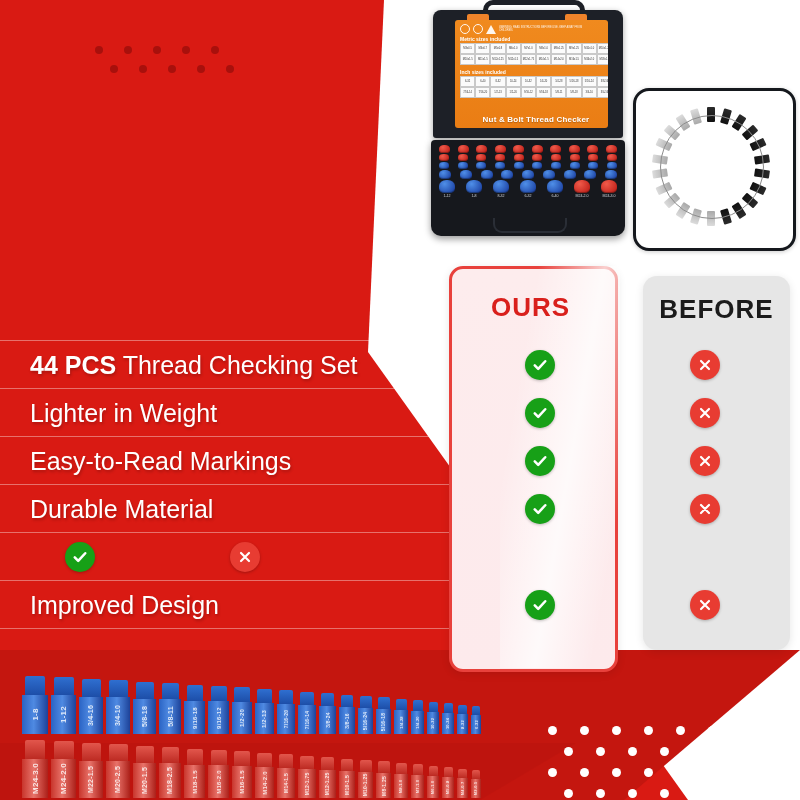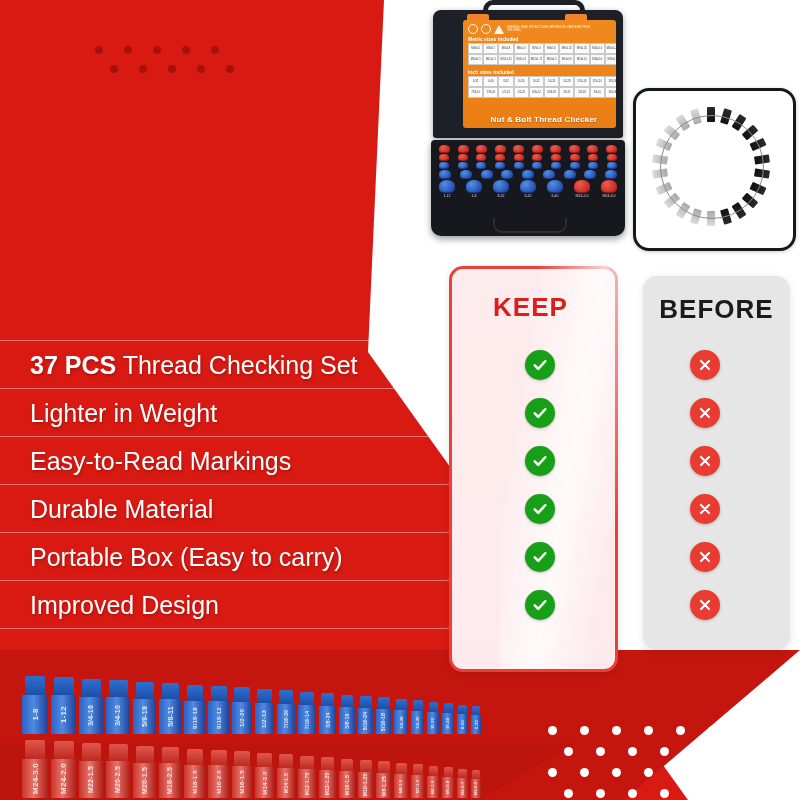--- a/index.html
+++ b/index.html
@@ -109,21 +109,21 @@
   .badge svg{display:block;}
 
   
   .case{position:absolute;left:425px;top:2px;width:207px;height:240px;z-index:7;}
   .case-lid{
     position:absolute;left:8px;top:8px;width:190px;height:128px;
     background:#1d2027;border-radius:8px 8px 3px 3px;
     box-shadow:0 2px 6px rgba(0,0,0,.35);
   }
   .case-label{
-    position:absolute;left:30px;top:10px;width:153px;height:108px;
+    position:absolute;left:22px;top:10px;width:153px;height:108px;
     background:linear-gradient(180deg,#f08a1e 0%,#ea7d14 100%);
     border-radius:3px;overflow:hidden;
   }
   .lbl-icons{position:absolute;left:5px;top:4px;display:flex;gap:3px;align-items:center;}
   .lbl-ico{width:8px;height:8px;border:1px solid #fff;border-radius:50%;opacity:.92;}
   .lbl-ico.tri{border-radius:0;border:none;width:0;height:0;
     border-left:5px solid transparent;border-right:5px solid transparent;border-bottom:9px solid #fff;}
   .lbl-warn-text{font-size:2.6px;color:#fff;line-height:3px;max-width:95px;opacity:.9;}
   .tbl-title{
     position:absolute;font-size:5px;font-weight:bold;color:#fff;
@@ -239,26 +239,26 @@
       <span class="dot" style="width: 9px; height: 9px; background: rgb(255, 255, 255); left: 660px; top: 789px;"></span>
       <span class="dot" style="width: 9px; height: 9px; background: rgb(255, 255, 255); left: 692px; top: 789px;"></span>
       <span class="dot" style="width: 9px; height: 9px; background: rgb(255, 255, 255); left: 724px; top: 789px;"></span>
       <span class="dot" style="width: 9px; height: 9px; background: rgb(255, 255, 255); left: 756px; top: 789px;"></span>
     </div>
 
 
   <div class="panel panel-ours"></div>
   <div class="panel panel-others"></div>
   <div class="streak"></div>
-  <div class="panel-head head-ours">KEEP</div>
+  <div class="panel-head head-ours">OURS</div>
   <div class="panel-head head-others">BEFORE</div>
 
   <div class="rows" id="rows">
       <div class="row">
-        <div class="feature"><b>37 PCS</b> Thread Checking Set</div>
+        <div class="feature"><b>44 PCS</b> Thread Checking Set</div>
         <div class="cell ours">
           <span class="badge ok">
             <svg width="18" height="18" viewBox="0 0 24 24">
               <path d="M5 12.5l4.6 4.6L19 7" fill="none" stroke="#fff" stroke-width="3.4" stroke-linecap="round" stroke-linejoin="round"></path>
             </svg>
           </span>
         </div>
         <div class="cell others">
           <span class="badge no">
             <svg width="16" height="16" viewBox="0 0 24 24">
@@ -312,21 +312,20 @@
         </div>
         <div class="cell others">
           <span class="badge no">
             <svg width="16" height="16" viewBox="0 0 24 24">
               <path d="M6 6l12 12M18 6L6 18" fill="none" stroke="#fff" stroke-width="3.2" stroke-linecap="round"></path>
             </svg>
           </span>
         </div>
       </div>
       <div class="row">
-        <div class="feature">Portable Box (Easy to carry)</div>
         <div class="cell ours">
           <span class="badge ok">
             <svg width="18" height="18" viewBox="0 0 24 24">
               <path d="M5 12.5l4.6 4.6L19 7" fill="none" stroke="#fff" stroke-width="3.4" stroke-linecap="round" stroke-linejoin="round"></path>
             </svg>
           </span>
         </div>
         <div class="cell others">
           <span class="badge no">
             <svg width="16" height="16" viewBox="0 0 24 24">

